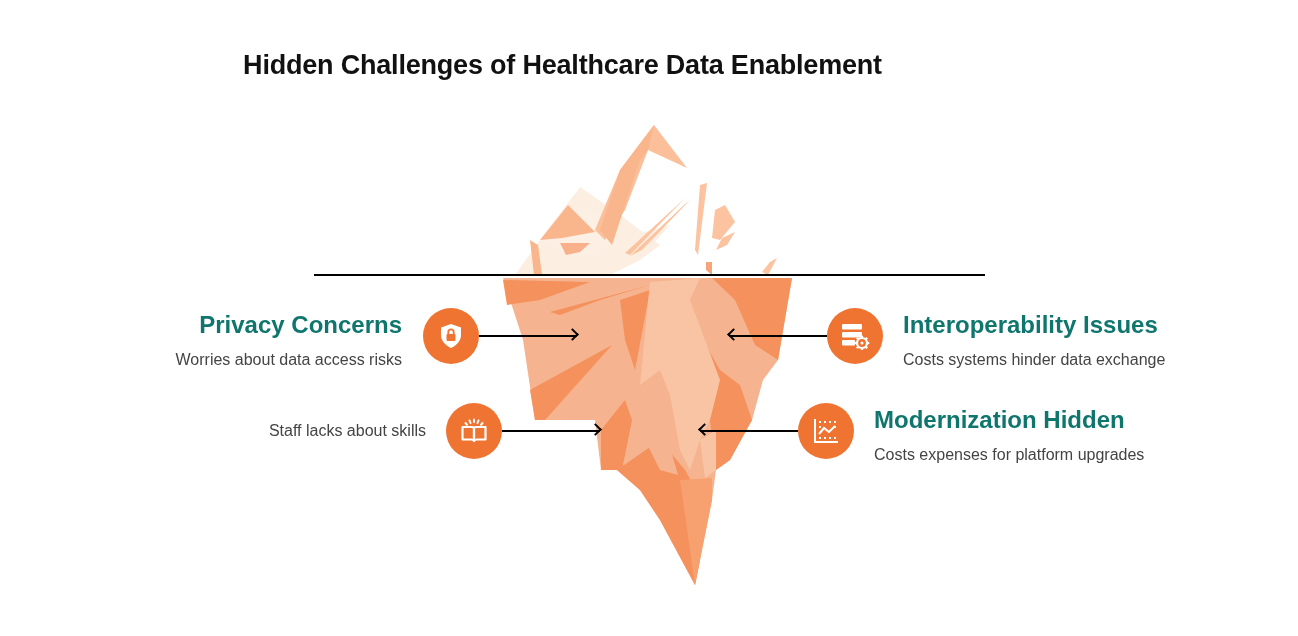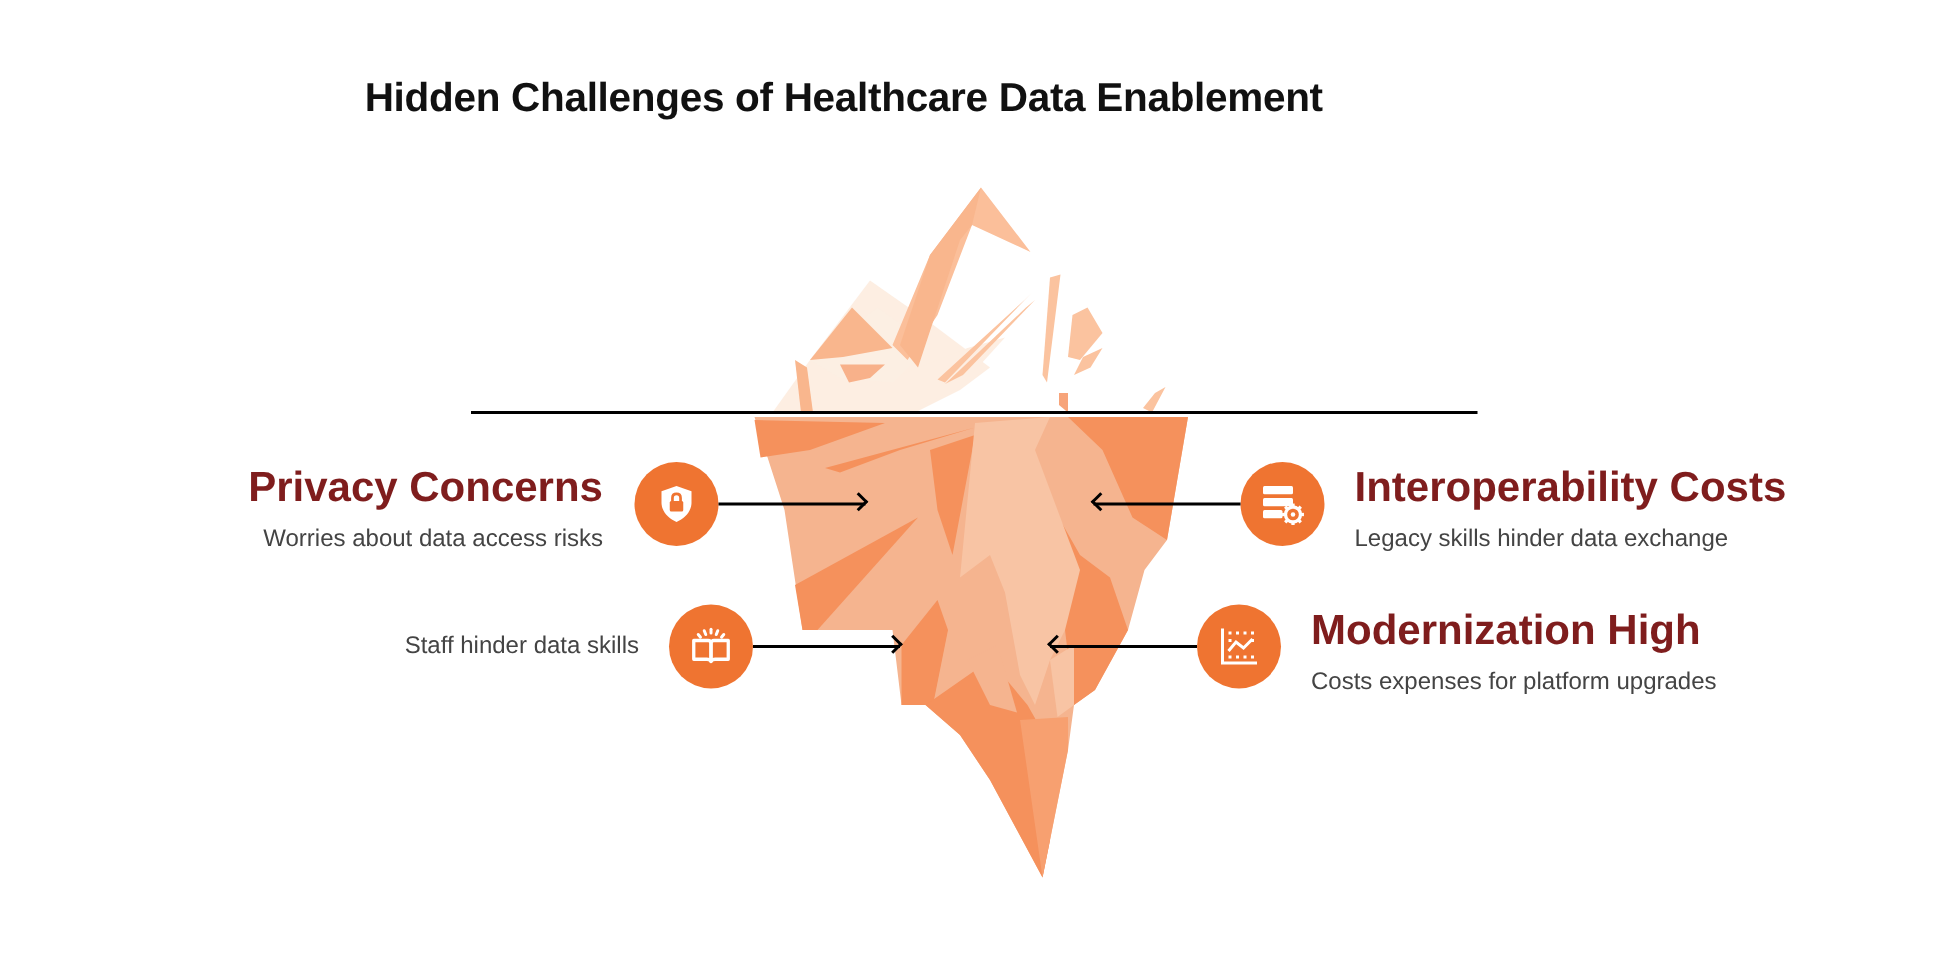--- a/index.html
+++ b/index.html
@@ -38,23 +38,23 @@
       left: 314px;
       top: 274px;
       width: 671px;
       height: 2px;
       background: #000000;
     }
     .item {
       position: absolute;
     }
     .item .heading {
-      font-size: 28px;
+      font-size: 24px;
       font-weight: bold;
-      color: #7f1d1d;
+      color: #0f766e;
       white-space: nowrap;
       line-height: 24px;
     }
     .item .desc {
       font-size: 16px;
       color: #444444;
       white-space: nowrap;
       line-height: 20px;
       margin-top: 13px;
     }
@@ -183,26 +183,26 @@
         <line x1="-5.2" y1="5.2" x2="-3.6" y2="3.6"></line>
         <line x1="3.6" y1="-3.6" x2="5.2" y2="-5.2"></line>
       </g>
     </g>
   </svg>
 </div>
 <div class="arrow to-left" style="left:729px; top:335px; width:98px;">
     <span class="head"></span>
   </div>
 <div class="item right" style="left:903px; top:313px;">
-  <div class="heading">Interoperability Costs</div>
-  <div class="desc">Legacy skills hinder data exchange</div>
+  <div class="heading">Interoperability Issues</div>
+  <div class="desc">Costs systems hinder data exchange</div>
 </div>
 
 <div class="item left" style="right:872px; top:408px;">
-  <div class="desc">Staff hinder data skills</div>
+  <div class="desc">Staff lacks about skills</div>
 </div>
 <div class="icon-circle" style="left:446px; top:403px;">
   <svg width="28" height="26" viewBox="0 0 28 26">
     <g stroke="#ffffff" stroke-width="2" stroke-linecap="round">
       <line x1="14" y1="1.5" x2="14" y2="4"></line>
       <line x1="9.5" y1="2.5" x2="10.5" y2="5"></line>
       <line x1="18.5" y1="2.5" x2="17.5" y2="5"></line>
       <line x1="5.5" y1="5" x2="7" y2="6.8"></line>
       <line x1="22.5" y1="5" x2="21" y2="6.8"></line>
     </g>
@@ -229,15 +229,15 @@
       <rect x="7" y="9" width="2" height="2"></rect>
         <rect x="22" y="9" width="2" height="2"></rect>
     </g>
     <polyline points="7,17 12,11 17,15 23,9" fill="none" stroke="#ffffff" stroke-width="2"></polyline>
   </svg>
 </div>
 <div class="arrow to-left" style="left:700px; top:430px; width:98px;">
     <span class="head"></span>
   </div>
 <div class="item right" style="left:874px; top:408px;">
-  <div class="heading">Modernization High</div>
+  <div class="heading">Modernization Hidden</div>
   <div class="desc">Costs expenses for platform upgrades</div>
 </div>
 
 </body></html>

